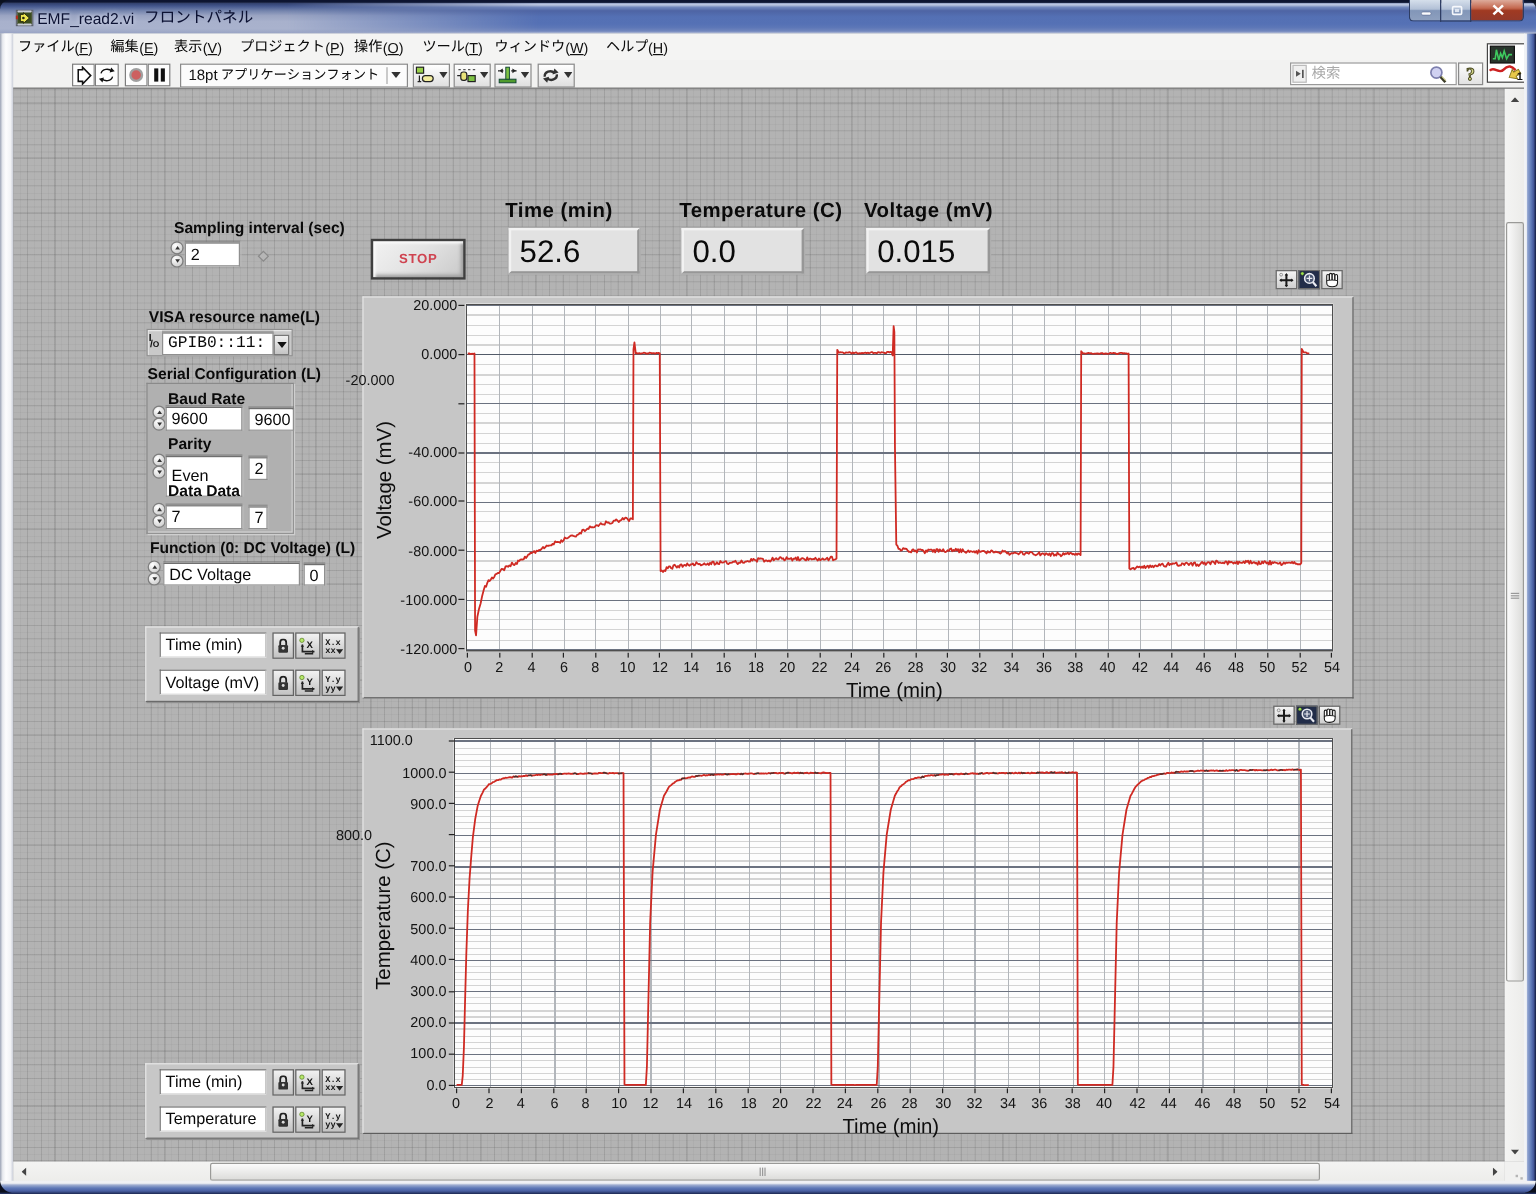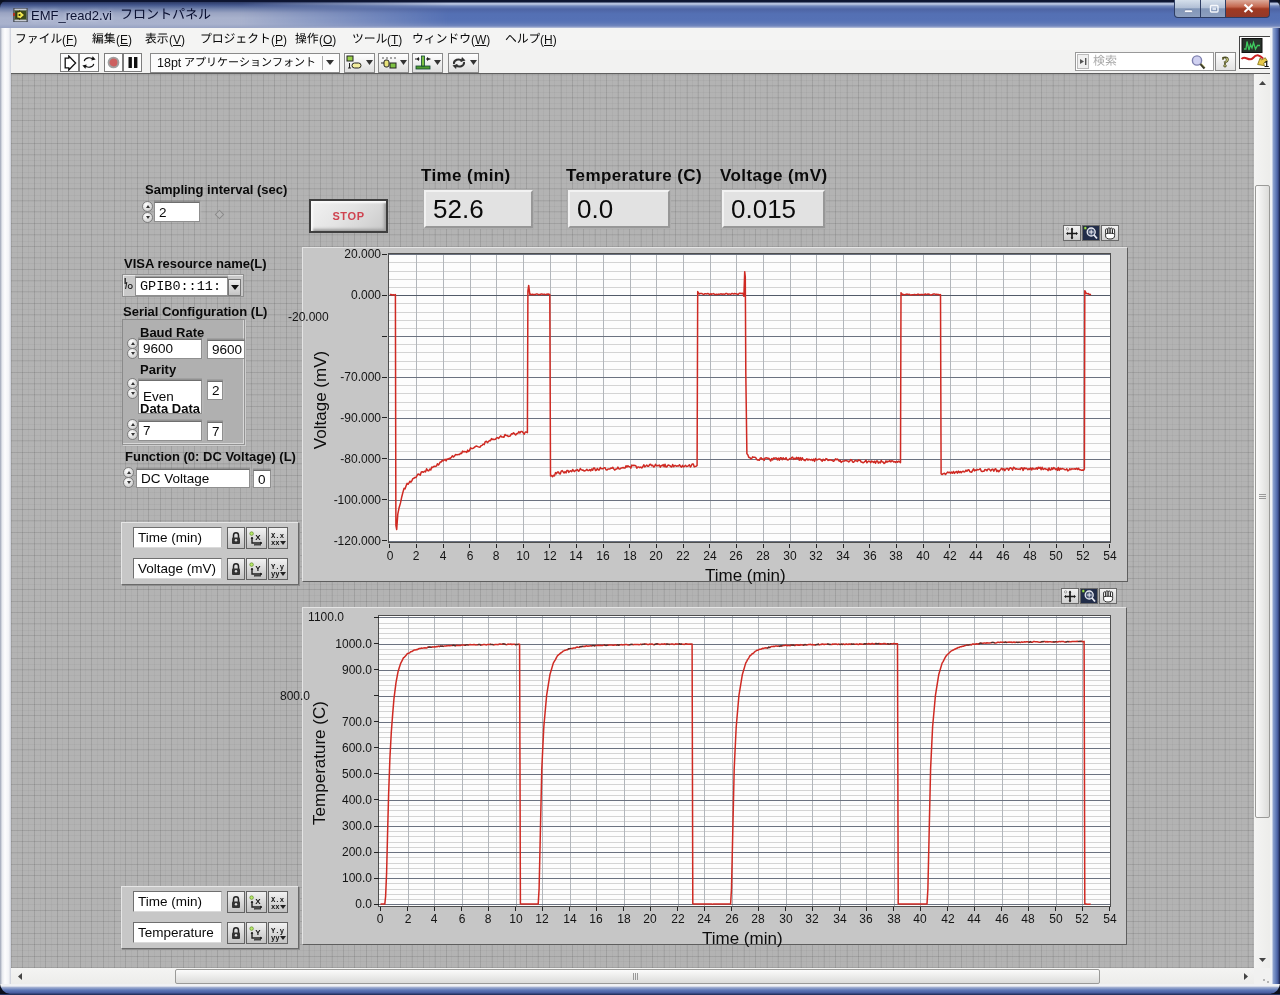--- a/index.html
+++ b/index.html
@@ -409,23 +409,23 @@
       <rect x="0.5" y="0.5" width="722" height="289" stroke="#4e4e4e"></rect>
     </g>
     <polyline fill="none" stroke="#cf2a23" stroke-width="1.5" stroke-linejoin="round" points="1.8,41.6 2.9,41.4 4.0,42.1 5.2,41.8 6.3,41.9 7.4,41.6 7.9,272.4 8.7,276.5 9.8,261.1 11.1,254.7 12.5,249.9 13.8,243.7 15.1,238.6 16.1,235.3 17.1,235.9 18.1,232.7 19.1,230.4 20.1,231.2 21.0,229.9 22.0,228.2 22.9,229.1 23.9,227.8 24.8,225.6 25.8,225.3 26.9,224.4 27.9,224.6 29.0,222.6 30.1,221.0 31.1,221.2 32.2,222.2 33.3,219.0 34.3,218.7 35.4,219.3 36.5,218.2 37.5,218.9 38.6,215.8 39.7,217.5 40.7,217.9 41.8,216.1 42.8,217.0 43.7,214.1 44.7,214.5 45.6,213.4 46.6,213.2 47.5,213.4 48.5,213.0 49.4,210.8 50.4,212.0 51.3,210.7 52.3,209.0 53.2,209.0 54.2,207.5 55.1,207.9 56.1,207.2 57.1,206.2 58.1,207.9 59.1,205.9 60.2,206.2 61.3,205.3 62.3,205.4 63.4,204.3 64.5,202.8 65.5,203.9 66.5,203.0 67.5,201.6 68.5,201.8 69.5,201.8 70.5,201.4 71.5,201.5 72.5,200.2 73.5,200.6 74.6,198.1 75.7,198.8 76.7,198.6 77.8,198.7 78.8,199.4 79.7,197.1 80.7,198.5 81.6,197.4 82.6,194.9 83.5,195.6 84.5,195.6 85.5,195.1 86.6,194.2 87.7,193.3 88.7,193.1 89.8,193.6 90.9,194.0 91.9,194.2 93.0,192.7 94.1,192.4 95.1,191.1 96.2,191.6 97.3,188.6 98.3,188.3 99.4,189.6 100.5,188.5 101.5,187.5 102.5,187.8 103.5,185.6 104.5,186.4 105.5,186.2 106.5,186.5 107.5,186.2 108.5,185.0 109.5,184.6 110.6,185.4 111.7,184.1 112.7,182.9 113.8,184.0 114.9,184.0 115.9,184.3 117.0,181.4 118.1,182.6 119.1,182.4 120.2,183.4 121.3,183.3 122.3,182.8 123.4,180.8 124.5,180.9 125.5,179.8 126.6,180.9 127.7,182.0 128.7,180.8 129.8,180.3 130.9,178.6 131.9,180.0 133.0,178.4 134.1,178.6 135.1,179.7 136.2,181.3 137.3,179.0 138.3,179.1 139.4,179.7 139.9,38.1 140.7,32.4 141.8,41.4 142.7,41.3 143.7,41.6 144.7,41.2 145.6,41.8 146.6,41.5 147.5,41.4 148.5,40.9 149.4,41.0 150.4,41.7 151.3,41.4 152.3,41.7 153.2,40.9 154.2,41.0 155.1,41.6 156.1,41.2 157.0,41.3 158.0,41.8 158.9,41.1 159.9,41.3 160.8,41.1 161.8,41.4 162.5,222.9 163.5,222.4 164.5,223.7 165.5,222.3 166.5,222.9 167.5,219.6 168.5,220.6 169.4,219.1 170.4,219.0 171.3,220.5 172.3,221.0 173.2,218.1 174.2,217.6 175.1,218.8 176.1,220.0 177.0,218.6 178.0,219.9 178.9,217.5 179.9,217.4 180.8,219.4 181.8,218.1 182.7,217.8 183.7,218.6 184.7,216.5 185.6,217.9 186.6,218.5 187.5,217.3 188.5,217.3 189.4,216.5 190.4,218.2 191.3,217.8 192.3,215.5 193.2,216.6 194.2,217.2 195.1,216.9 196.1,218.1 197.0,217.7 198.0,217.3 198.9,216.4 199.9,217.5 200.8,217.5 201.8,216.5 202.7,217.9 203.7,216.0 204.7,217.2 205.6,215.0 206.6,215.0 207.5,217.6 208.5,217.0 209.4,215.5 210.4,216.9 211.3,217.1 212.3,214.5 213.2,215.6 214.2,215.8 215.1,215.7 216.1,214.8 217.1,214.7 218.0,216.8 219.0,217.1 220.0,216.0 220.9,216.1 221.9,215.9 222.9,215.1 223.9,215.3 224.8,214.3 225.8,215.9 226.8,217.1 227.9,215.9 228.9,216.0 229.9,214.1 231.0,215.9 232.0,216.0 233.1,215.0 234.1,214.9 235.1,214.5 236.1,215.1 237.0,215.1 238.0,212.7 238.9,214.2 239.9,212.7 240.8,213.6 241.8,213.7 242.8,215.2 243.8,212.1 244.8,212.7 245.8,212.3 246.8,212.5 247.8,212.8 248.8,215.1 249.8,214.1 250.8,214.0 251.8,214.7 252.8,214.0 253.8,215.0 254.8,213.8 255.8,211.7 256.8,213.9 257.8,213.0 258.8,212.1 259.7,213.2 260.7,213.2 261.7,211.5 262.6,211.3 263.6,212.7 264.6,212.2 265.6,214.0 266.5,213.5 267.5,211.3 268.5,212.8 269.4,212.6 270.4,212.7 271.3,212.0 272.3,214.2 273.2,212.5 274.2,212.7 275.1,211.6 276.1,213.8 277.0,211.2 278.0,214.1 278.9,213.7 279.9,212.3 280.8,212.1 281.8,212.6 282.8,213.6 283.7,214.0 284.7,211.5 285.7,213.7 286.6,212.6 287.6,212.6 288.6,213.3 289.6,212.8 290.5,213.1 291.5,211.8 292.5,213.2 293.5,214.1 294.5,212.4 295.5,213.9 296.5,213.3 297.5,212.3 298.5,213.4 299.5,213.3 300.5,212.6 301.4,211.8 302.4,214.0 303.3,212.7 304.3,210.9 305.3,210.9 306.2,213.9 307.2,213.4 308.2,213.2 309.1,212.4 309.7,38.5 311.1,41.0 312.1,40.5 313.1,40.6 314.0,40.6 315.0,41.2 315.9,41.4 316.9,40.7 317.9,40.8 318.8,40.9 319.8,40.5 320.8,40.9 321.7,41.7 322.7,40.7 323.6,41.4 324.6,40.9 325.6,40.6 326.5,41.6 327.5,41.6 328.5,41.2 329.4,41.6 330.4,41.1 331.3,41.4 332.3,41.0 333.2,40.8 334.2,41.4 335.1,40.9 336.1,41.3 337.0,41.0 338.0,40.5 338.9,40.5 339.9,41.4 340.8,41.0 341.8,41.1 342.7,41.4 343.7,40.5 344.6,40.6 345.6,41.1 346.6,40.5 347.5,40.7 348.5,40.8 349.4,41.3 350.4,41.2 351.3,40.2 352.3,40.2 353.2,40.6 354.2,40.2 355.1,40.6 355.9,43.2 356.7,18.7 357.3,23.8 357.8,119.9 358.9,200.8 359.8,201.7 360.8,204.4 361.8,204.4 362.7,205.9 363.7,205.5 364.6,203.8 365.6,204.3 366.6,204.3 367.5,204.4 368.5,205.9 369.4,206.9 370.4,206.8 371.3,207.3 372.3,205.1 373.2,204.8 374.2,206.4 375.1,205.8 376.1,207.4 377.0,204.9 378.0,205.1 378.9,204.8 379.9,205.4 380.8,205.2 381.8,206.5 382.7,208.0 383.7,205.6 384.6,206.9 385.6,204.9 386.6,205.3 387.5,205.0 388.5,205.1 389.4,206.9 390.4,205.1 391.3,207.3 392.3,204.7 393.2,204.7 394.2,206.8 395.1,204.8 396.1,205.9 397.0,206.4 398.0,204.7 398.9,206.5 399.9,207.1 400.8,206.5 401.8,205.5 402.7,206.1 403.7,204.4 404.6,204.1 405.6,206.4 406.6,205.3 407.5,206.1 408.5,204.3 409.4,205.8 410.4,204.6 411.3,207.3 412.3,204.6 413.2,207.2 414.2,204.7 415.1,206.3 416.1,207.1 417.0,207.7 418.0,206.6 418.9,205.7 419.9,207.1 420.8,206.2 421.8,206.6 422.7,207.0 423.7,206.4 424.6,207.5 425.6,206.1 426.6,208.4 427.5,205.5 428.5,206.9 429.4,206.8 430.4,206.2 431.3,206.1 432.3,206.3 433.2,207.3 434.2,208.2 435.1,206.3 436.1,207.3 437.0,207.4 438.0,205.6 438.9,206.0 439.9,207.4 440.8,207.3 441.8,206.7 442.7,207.1 443.7,207.2 444.6,207.6 445.6,208.3 446.6,207.4 447.5,205.8 448.5,206.7 449.4,206.1 450.4,207.1 451.3,208.2 452.3,207.5 453.2,209.4 454.2,208.5 455.1,207.9 456.1,208.2 457.0,207.7 458.0,207.4 458.9,208.0 459.9,208.1 460.8,208.9 461.8,208.0 462.7,206.6 463.7,207.0 464.6,209.0 465.6,209.3 466.6,207.9 467.5,207.5 468.5,207.9 469.4,208.5 470.4,207.0 471.3,207.2 472.3,207.5 473.2,209.0 474.2,209.2 475.1,209.8 476.1,209.1 477.0,208.4 478.0,207.2 478.9,209.8 479.9,208.7 480.8,208.1 481.8,208.5 482.7,209.6 483.7,208.0 484.6,208.6 485.6,209.5 486.5,208.2 487.5,210.3 488.5,207.9 489.4,207.9 490.4,210.1 491.3,209.1 492.3,209.9 493.2,207.4 494.2,208.9 495.1,208.9 496.1,210.5 497.0,209.8 498.0,207.9 499.0,209.2 499.9,208.1 500.9,208.6 501.9,207.6 502.8,208.9 503.8,207.8 504.8,208.0 505.7,209.0 506.7,208.6 507.6,209.4 508.6,208.3 509.6,209.3 510.5,208.2 511.5,208.7 512.5,209.6 513.0,39.7 514.5,41.4 515.4,41.4 516.4,41.7 517.3,41.7 518.3,41.2 519.2,41.1 520.2,41.4 521.1,41.3 522.1,41.7 523.0,41.9 524.0,41.7 524.9,41.7 525.9,41.6 526.8,41.4 527.8,41.9 528.7,41.8 529.7,41.2 530.6,41.2 531.6,42.0 532.5,41.6 533.5,41.4 534.4,41.6 535.4,41.8 536.3,41.6 537.3,41.0 538.2,41.4 539.2,41.3 540.1,41.1 541.1,41.2 542.0,41.7 543.0,42.1 543.9,41.7 544.9,41.3 545.8,41.1 546.8,41.0 547.7,41.7 548.7,41.3 549.6,41.5 550.6,41.5 551.5,41.9 552.5,41.6 553.1,220.8 554.2,221.5 555.3,220.6 556.5,220.2 557.5,221.5 558.6,220.3 559.7,219.0 560.7,219.7 561.8,219.2 562.7,220.2 563.7,219.1 564.6,220.2 565.6,218.5 566.5,220.4 567.5,219.1 568.5,218.5 569.4,220.1 570.4,218.1 571.3,219.6 572.3,218.5 573.2,219.8 574.2,218.6 575.1,218.2 576.1,219.0 577.0,218.6 578.0,217.1 578.9,218.3 579.9,217.0 580.8,216.7 581.8,218.6 582.7,219.1 583.7,219.2 584.6,217.4 585.6,215.9 586.5,217.9 587.5,216.9 588.5,217.3 589.4,216.4 590.4,216.8 591.3,216.4 592.3,215.7 593.2,218.1 594.2,218.6 595.1,218.2 596.1,218.2 597.0,216.4 598.0,216.7 598.9,217.8 599.9,216.2 600.8,215.9 601.8,216.7 602.8,217.9 603.8,216.5 604.8,216.1 605.8,218.3 606.8,216.1 607.8,215.7 608.8,218.5 609.8,217.3 610.8,218.7 611.8,217.6 612.8,216.3 613.8,215.2 614.8,216.9 615.8,215.7 616.8,217.7 617.8,216.1 618.8,215.4 619.7,215.6 620.7,217.3 621.7,215.1 622.6,214.8 623.6,215.6 624.6,217.1 625.5,214.2 626.5,214.8 627.5,216.2 628.5,215.7 629.4,216.0 630.4,216.2 631.3,215.9 632.3,216.5 633.2,214.8 634.2,215.0 635.1,217.4 636.1,214.7 637.0,215.8 638.0,215.2 638.9,215.7 639.9,216.6 640.8,215.7 641.8,216.5 642.7,214.9 643.7,217.0 644.6,215.1 645.5,215.9 646.5,216.0 647.4,216.0 648.3,214.9 649.3,216.3 650.2,214.3 651.1,215.3 652.1,214.3 653.1,216.8 654.1,214.3 655.1,216.5 656.1,215.9 657.1,215.5 658.1,216.4 659.1,216.1 660.1,217.6 661.0,214.9 661.9,217.0 662.9,216.9 663.8,214.9 664.7,216.4 665.7,214.6 666.6,215.1 667.5,216.5 668.4,215.7 669.4,217.4 670.3,214.4 671.2,217.4 672.2,215.4 673.1,216.2 674.0,215.5 675.0,215.8 675.9,216.0 676.8,216.7 677.8,216.7 678.8,215.7 679.8,217.9 680.8,217.3 681.8,215.7 682.8,216.8 683.8,215.8 684.8,216.1 685.8,215.9 686.8,215.8 687.7,216.2 688.7,215.2 689.7,216.5 690.6,215.3 691.6,216.8 692.6,216.8 693.5,217.3 694.5,217.1 695.5,217.3 696.4,216.1 696.8,37.7 698.4,40.6 699.4,40.7 700.3,40.6 701.2,41.4 702.2,41.5 703.1,41.4"></polyline>
   </svg>
 <div class="tl" style="left:288px;top:247px;width:93px;text-align:right">20.000</div>
 <div class="abs" style="left:382px;top:254px;width:5px;height:1px;background:#222"></div>
 <div class="tl" style="left:288px;top:288px;width:93px;text-align:right">0.000</div>
 <div class="abs" style="left:382px;top:295px;width:5px;height:1px;background:#222"></div>
 <div class="tl" style="left:288px;top:310px;width:93px;">-20.000</div>
 <div class="abs" style="left:382px;top:336px;width:5px;height:1px;background:#222"></div>
-<div class="tl" style="left:288px;top:370px;width:93px;text-align:right">-70.000</div>
+<div class="tl" style="left:288px;top:370px;width:93px;text-align:right">-40.000</div>
 <div class="abs" style="left:382px;top:377px;width:5px;height:1px;background:#222"></div>
-<div class="tl" style="left:288px;top:411px;width:93px;text-align:right">-90.000</div>
+<div class="tl" style="left:288px;top:411px;width:93px;text-align:right">-60.000</div>
 <div class="abs" style="left:382px;top:417px;width:5px;height:1px;background:#222"></div>
 <div class="tl" style="left:288px;top:452px;width:93px;text-align:right">-80.000</div>
 <div class="abs" style="left:382px;top:458px;width:5px;height:1px;background:#222"></div>
 <div class="tl" style="left:288px;top:493px;width:93px;text-align:right">-100.000</div>
 <div class="abs" style="left:382px;top:499px;width:5px;height:1px;background:#222"></div>
 <div class="tl" style="left:288px;top:534px;width:93px;text-align:right">-120.000</div>
 <div class="abs" style="left:382px;top:540px;width:5px;height:1px;background:#222"></div>
 <div class="tl" style="left:378px;top:549px;width:24px;text-align:center">0</div>
 <div class="abs" style="left:389px;top:543.5px;width:1px;height:4px;background:#222"></div>
 <div class="tl" style="left:404px;top:549px;width:24px;text-align:center">2</div>

